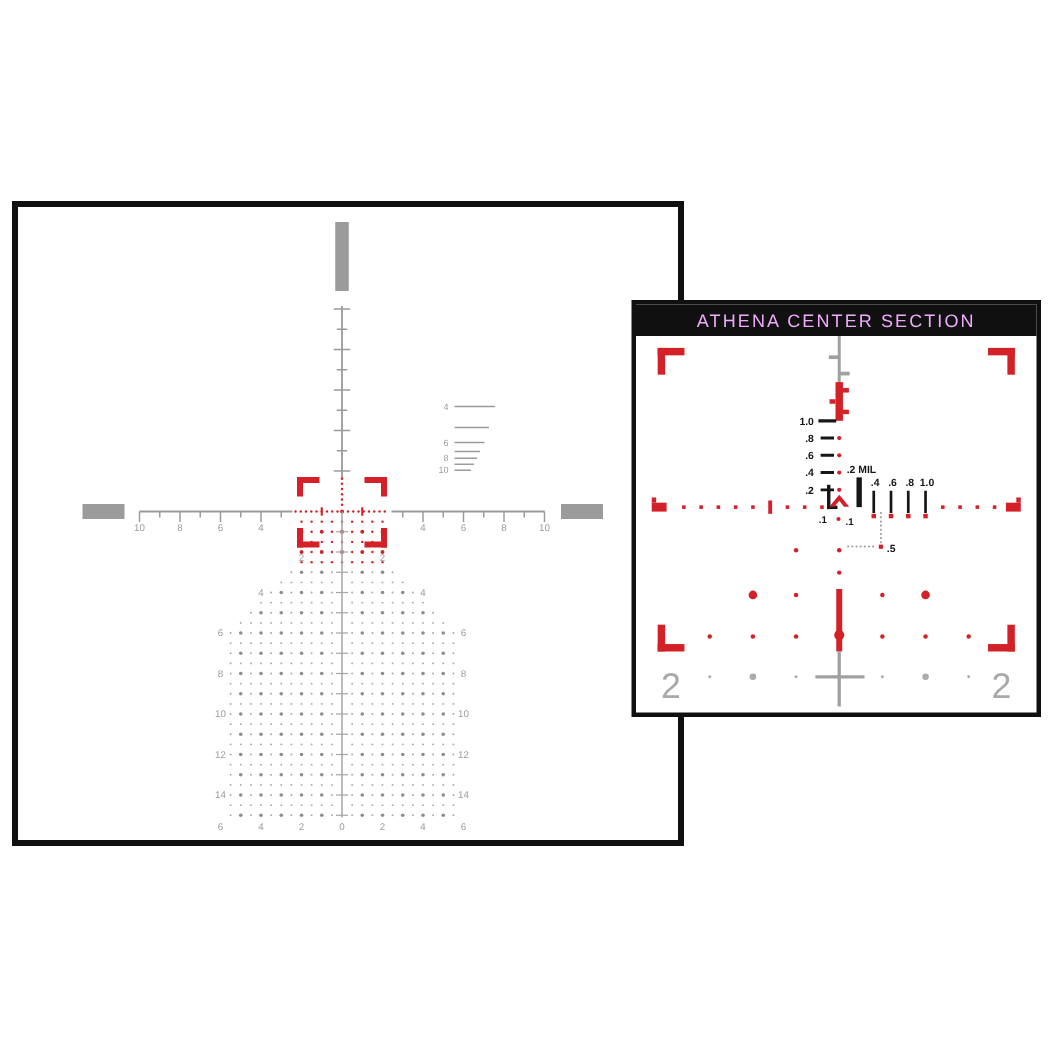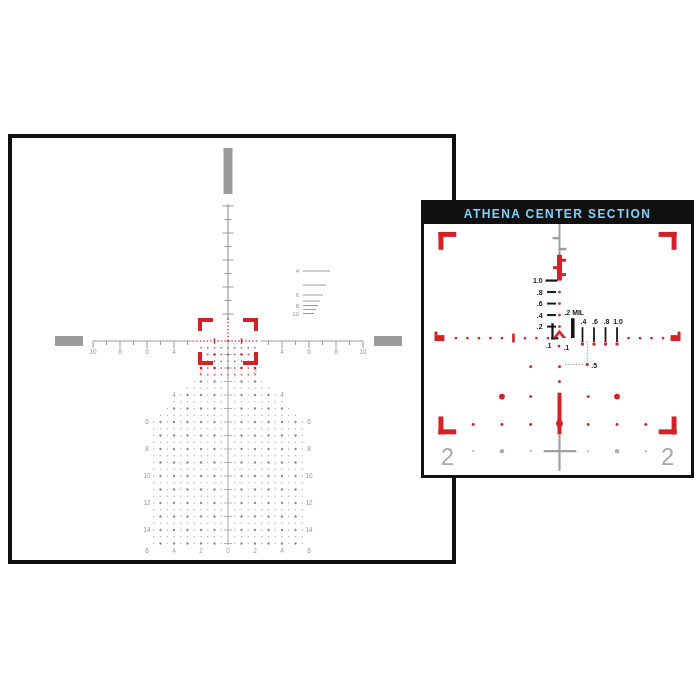--- a/index.html
+++ b/index.html
@@ -2,23 +2,23 @@
 <html><head>
 <meta charset="utf-8">
 <style>
   html,body{margin:0;padding:0;background:#ffffff;}
   .stage{position:relative;width:700px;height:700px;background:#ffffff;overflow:hidden;
          font-family:"Liberation Sans",sans-serif;}
   .main-panel{position:absolute;left:8px;top:134px;width:448px;height:430px;
               border:4px solid #101010;background:#ffffff;box-sizing:border-box;}
   .inset-panel{position:absolute;left:421px;top:200px;width:273px;height:278px;
                border:3px solid #101010;background:#ffffff;box-sizing:border-box;}
-  .inset-header{height:21px;background:#101010;color:#7dd3fc;display:flex;
+  .inset-header{height:21px;background:#101010;color:#f0abfc;display:flex;
                 align-items:center;justify-content:center;font-size:12px;
-                font-weight:bold;letter-spacing:1.4px;white-space:nowrap;}
+                font-weight:normal;letter-spacing:1.4px;white-space:nowrap;}
   svg{display:block;}
 </style>
 </head>
 <body>
 
 <div class="stage">
 
   <div class="main-panel">
     <svg width="440" height="422" viewBox="0 0 440 422">
         <g>

